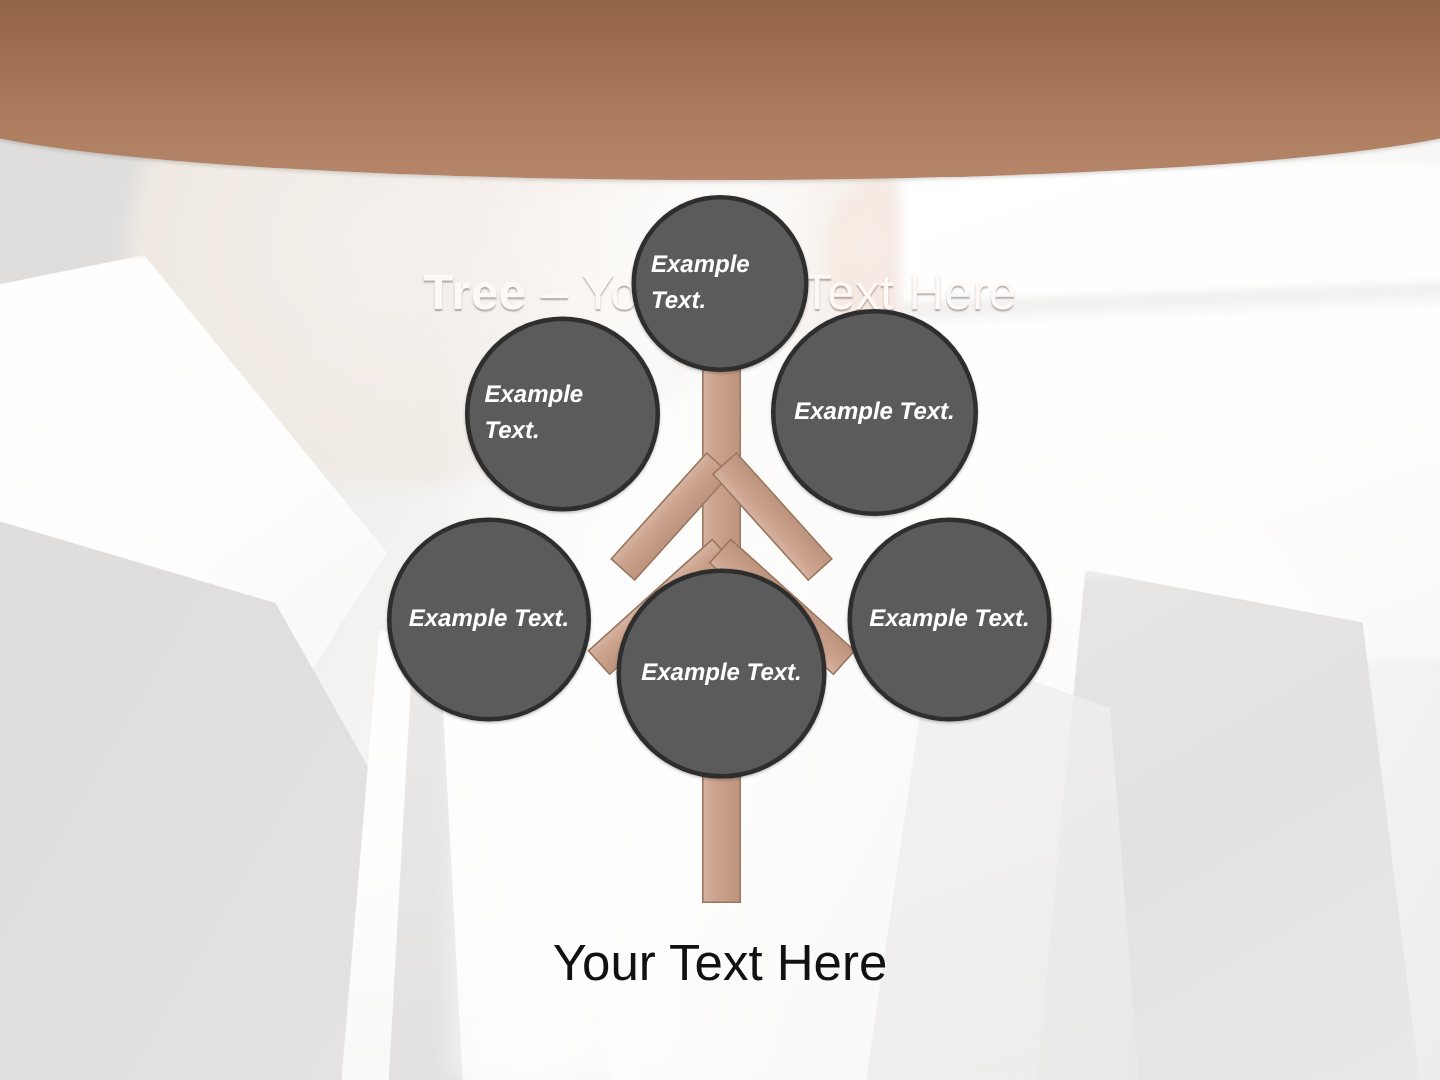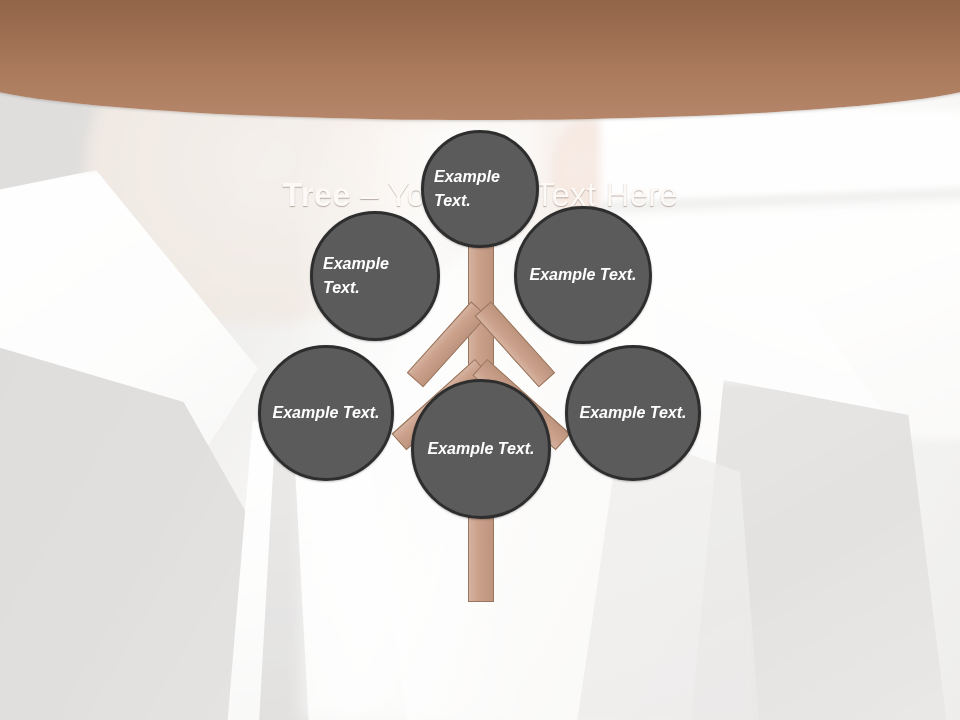--- a/index.html
+++ b/index.html
@@ -267,14 +267,15 @@
 
     <div class="node" style="left:411px; top:379px; width:140px; height:140px;">
       <span>Example Text.</span>
     </div>
 
     <div class="node" style="left:565px; top:345px; width:136px; height:136px;">
       <span>Example Text.</span>
     </div>
   </div>
 
+  <div id="caption">Your Text Here</div>
 
 </div>
 
 </body></html>

